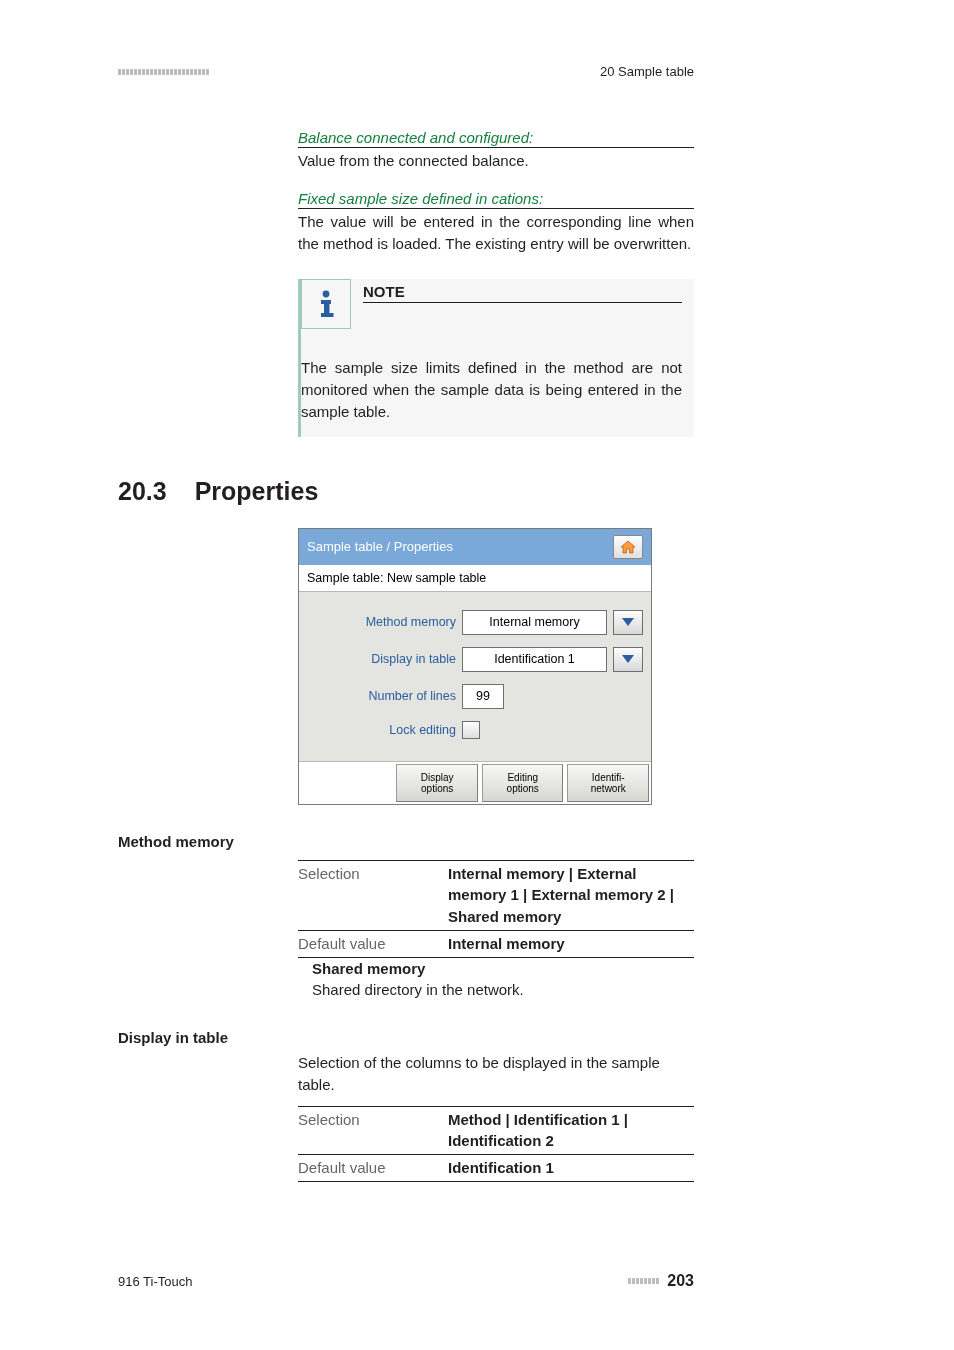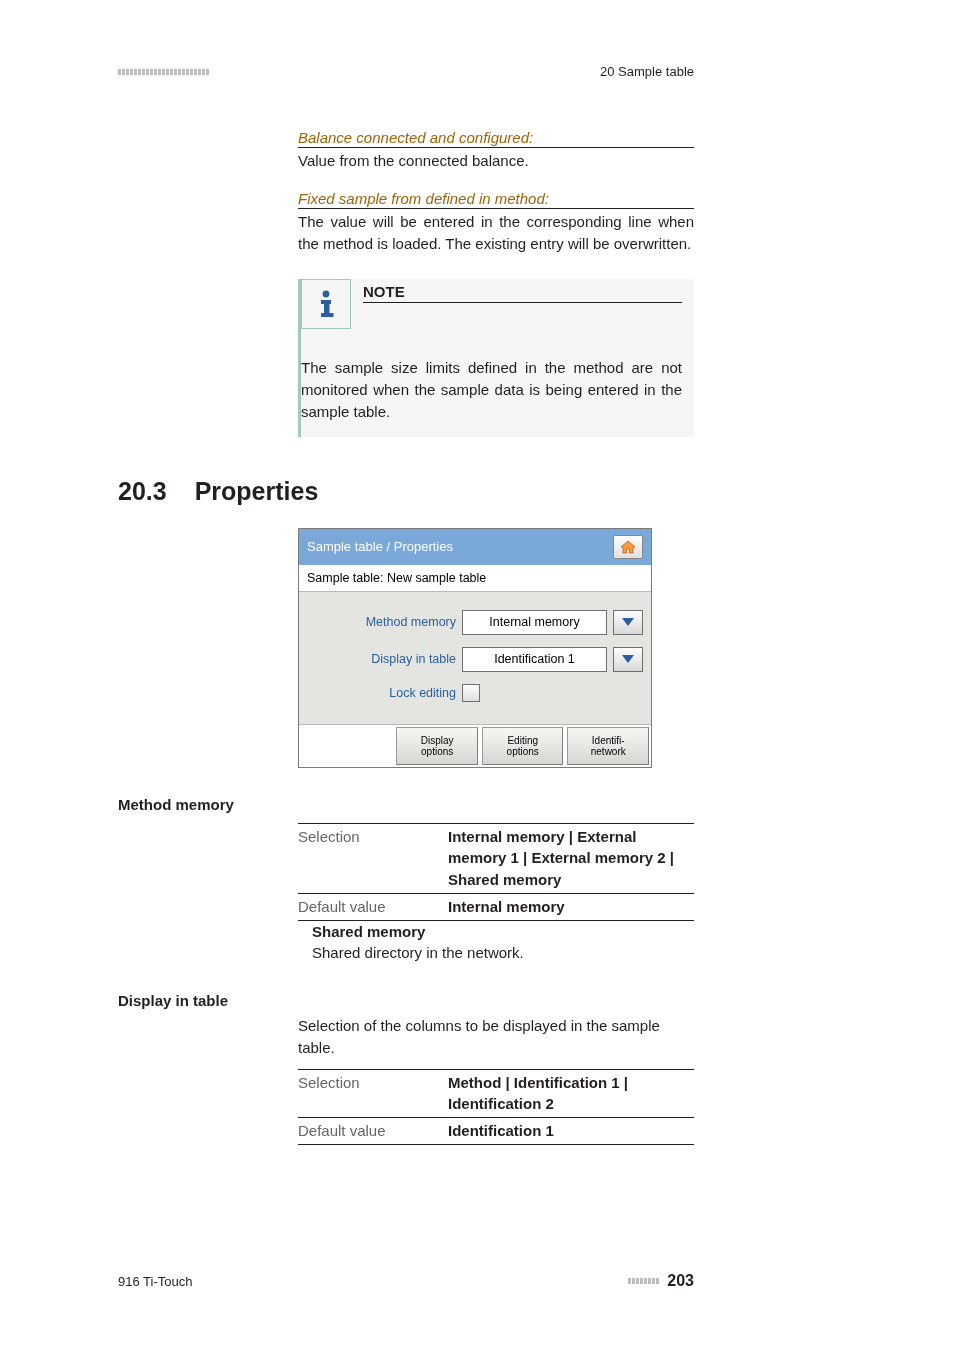--- a/index.html
+++ b/index.html
@@ -34,21 +34,21 @@
     color: #231f20;
   }
   .content-col {
     margin-left: 180px;
   }
   .def-block {
     margin-bottom: 18px;
   }
   .def-title {
     font-style: italic;
-    color: #a16207;
+    color: #15803d;
     font-size: 15px;
     border-bottom: 1px solid #231f20;
     padding-bottom: 1px;
     margin-bottom: 2px;
   }
   .def-body {
     font-size: 15px;
     line-height: 1.45;
     text-align: justify;
   }
@@ -273,21 +273,21 @@
     </div>
     <div class="header-right">20 Sample table</div>
   </div>
 
   <div class="content-col">
     <div class="def-block">
       <div class="def-title">Balance connected and configured:</div>
       <div class="def-body">Value from the connected balance.</div>
     </div>
     <div class="def-block">
-      <div class="def-title">Fixed sample from defined in method:</div>
+      <div class="def-title">Fixed sample size defined in cations:</div>
       <div class="def-body">The value will be entered in the corresponding line when the method is loaded. The existing entry will be overwritten.</div>
     </div>
 
     <div class="note-box">
       <div class="note-head">
         <div class="note-icon-wrap">
           <svg width="26" height="30" viewBox="0 0 26 30">
             <circle cx="13" cy="5" r="3.4" fill="#2a5ea0"></circle>
             <rect x="8" y="11" width="10" height="4" fill="#2a5ea0"></rect>
             <rect x="11" y="11" width="5.5" height="15" fill="#2a5ea0"></rect>
@@ -327,20 +327,24 @@
       </div>
       <div class="panel-row">
         <div class="plabel">Display in table</div>
         <div class="pfield">Identification 1</div>
         <div class="dropdown-btn">
           <svg width="14" height="10" viewBox="0 0 14 10">
               <polygon points="1,1 13,1 7,9" fill="#2a5ea0"></polygon>
             </svg>
         </div>
       </div>
+      <div class="panel-row short">
+        <div class="plabel">Number of lines</div>
+        <div class="pfield">99</div>
+      </div>
       <div class="panel-row check">
         <div class="plabel">Lock editing</div>
         <div class="checkbox"></div>
       </div>
     </div>
     <div class="panel-btnrow">
       <div class="gap"></div>
       <div class="pbtn" style="white-space:pre-line;">Display
 options</div>
       <div class="pbtn" style="white-space:pre-line;">Editing

